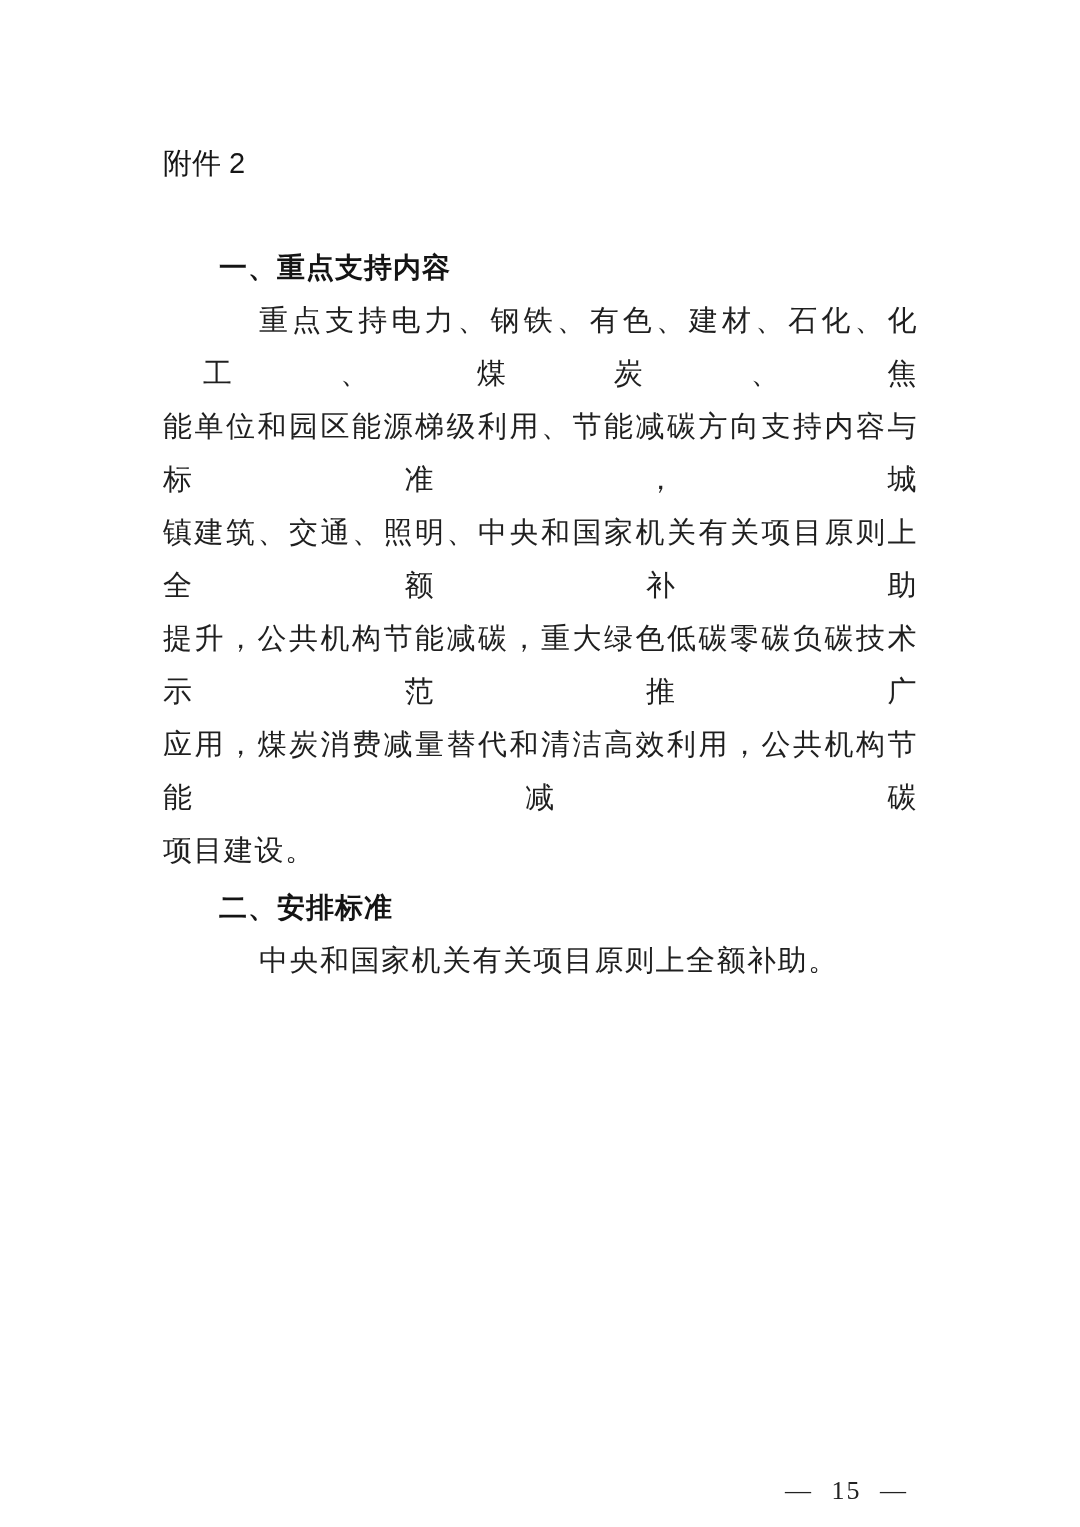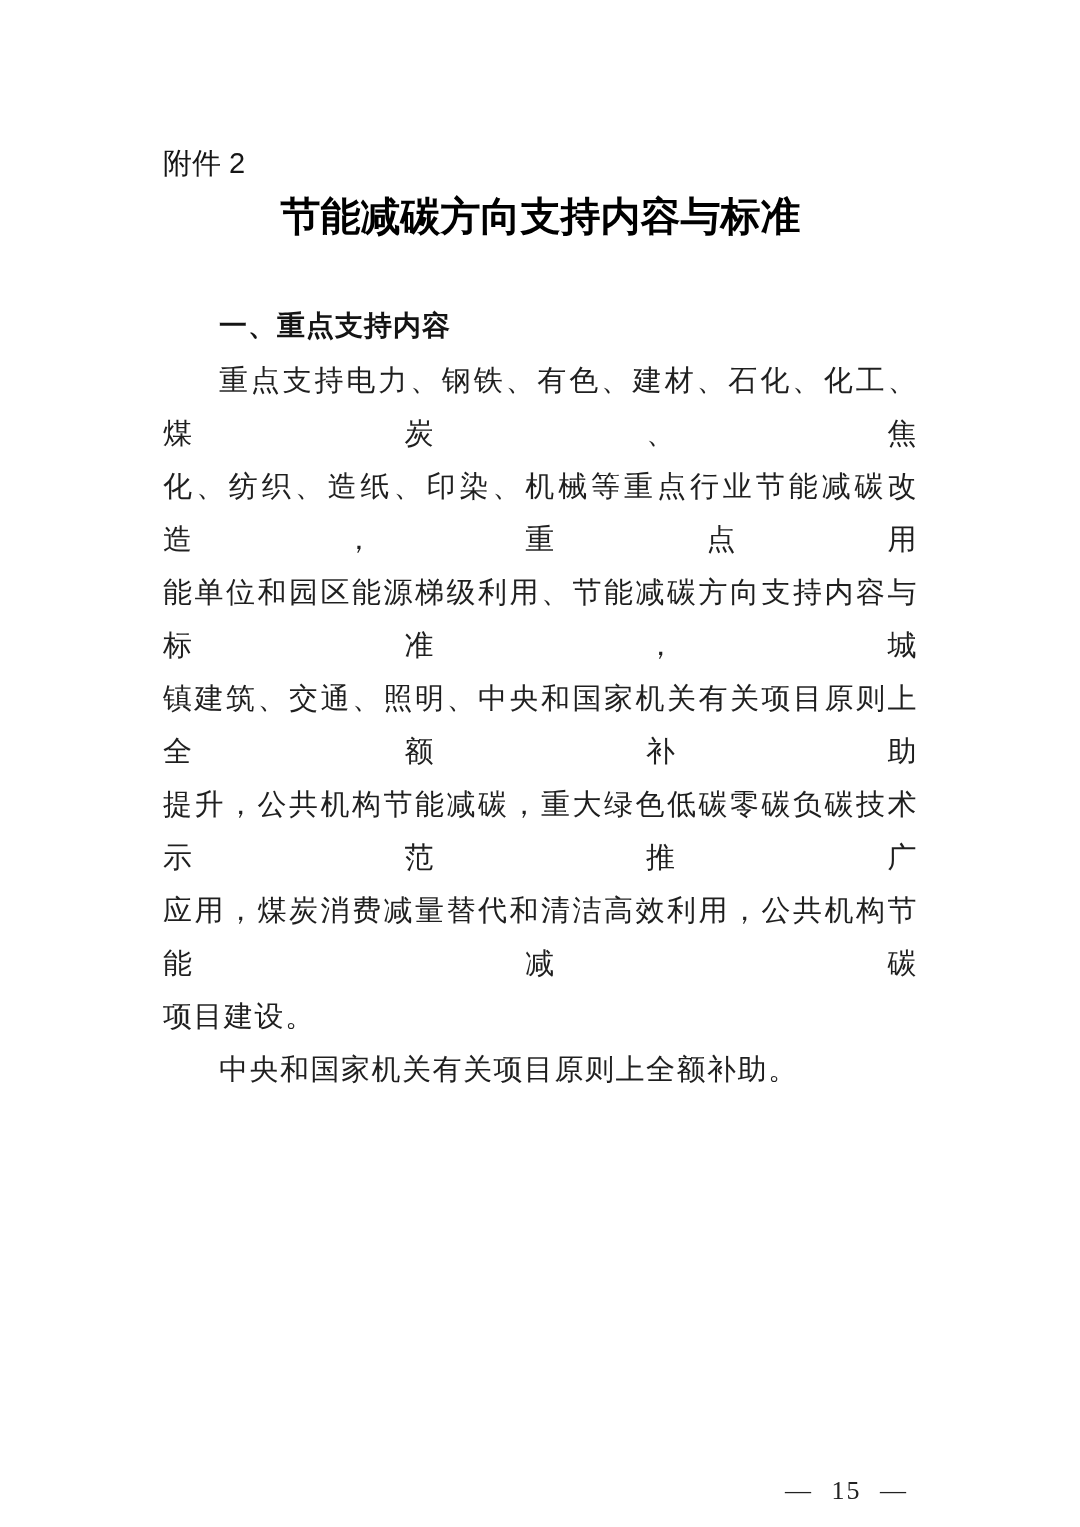--- a/index.html
+++ b/index.html
@@ -37,21 +37,21 @@
     text-align: center;
     font-family: "Liberation Serif", "DejaVu Serif", serif;
     font-weight: 700;
     font-size: 40px;
     line-height: 48px;
     color: #000000;
     letter-spacing: 0px;
   }
   .section-heading {
     margin: 0;
-    font-family: Liberation Mono, monospace;
+    font-family: Liberation Sans, sans-serif;
     font-weight: 700;
     font-size: 28px;
     line-height: 53px;
     text-indent: 56px;
     color: #141414;
     letter-spacing: 1px;
   }
   .heading-1 { margin-top: 60px; }
   .heading-2 { margin-top: 4px; }
   .para-line {
@@ -60,49 +60,48 @@
     line-height: 53px;
     letter-spacing: 1.5px;
     color: #1f1f1f;
     white-space: normal;
   }
   .justify-line {
     text-align: justify;
     text-align-last: justify;
     -moz-text-align-last: justify;
   }
-  .indent-2em { text-indent: 56px; }
+  .indent-2em { text-indent: 56px; margin-left: 40px; }
   .footer {
     position: absolute;
     top: 1476px;
     right: 172px;
     font-size: 26px;
     line-height: 30px;
     color: #222222;
     letter-spacing: 2px;
     word-spacing: 10px;
   }
 </style>
 </head>
 <body>
 
 <div class="page">
 
   <p class="attachment-label">附件 2</p>
 
-  <h1 class="doc-title">节能减碳方向支持内容与标准</h1>
 
   <h2 class="section-heading heading-1">一、重点支持内容</h2>
 
   <p class="para-line justify-line indent-2em">重点支持电力、钢铁、有色、建材、石化、化工、煤炭、焦</p>
-  <p class="para-line justify-line">化、纺织、造纸、印染、机械等重点行业节能减碳改造，重点用</p>
   <p class="para-line justify-line">能单位和园区能源梯级利用、节能减碳方向支持内容与标准，城</p>
   <p class="para-line justify-line">镇建筑、交通、照明、中央和国家机关有关项目原则上全额补助</p>
   <p class="para-line justify-line">提升，公共机构节能减碳，重大绿色低碳零碳负碳技术示范推广</p>
   <p class="para-line justify-line">应用，煤炭消费减量替代和清洁高效利用，公共机构节能减碳</p>
   <p class="para-line">项目建设。</p>
 
+  <h2 class="section-heading heading-2">二、安排标准</h2>
 
   <p class="para-line indent-2em">中央和国家机关有关项目原则上全额补助。</p>
 
   <div class="footer">— 15 —</div>
 
 </div>
 
 </body></html>

